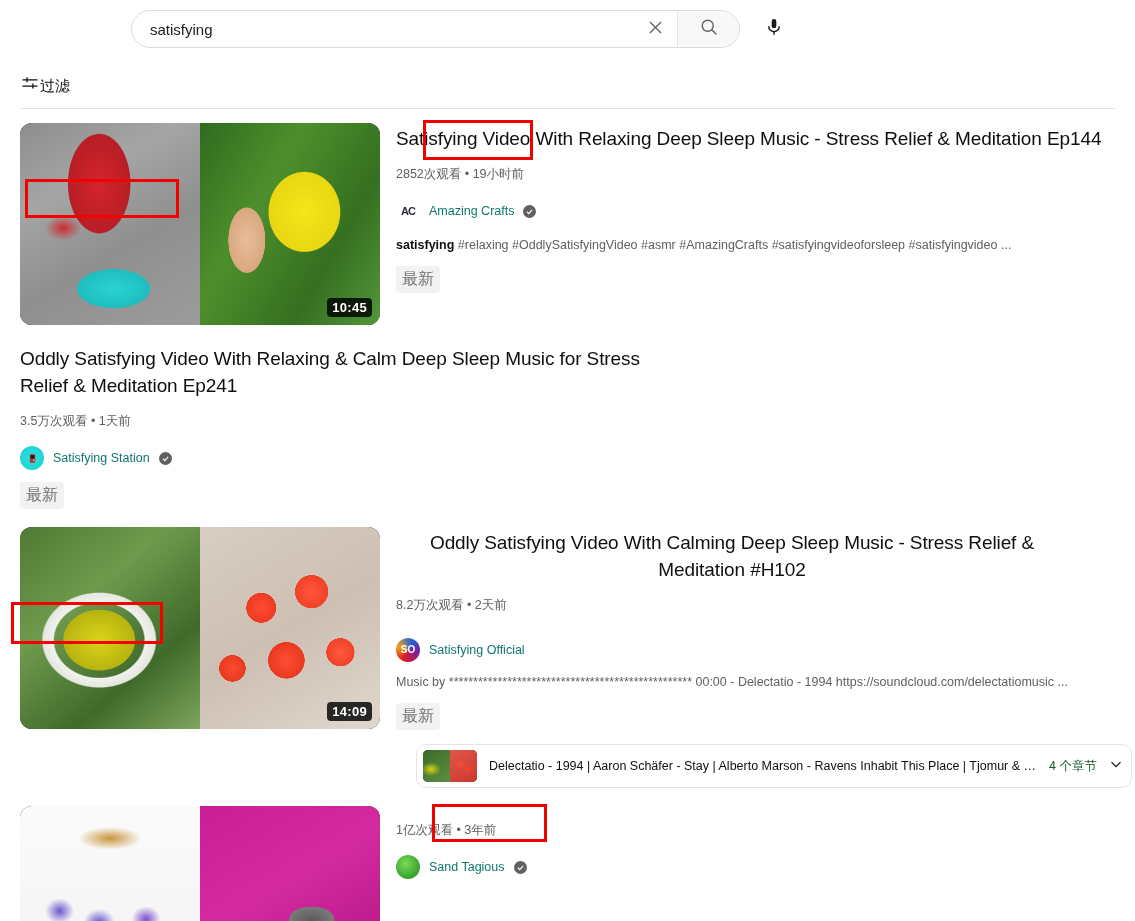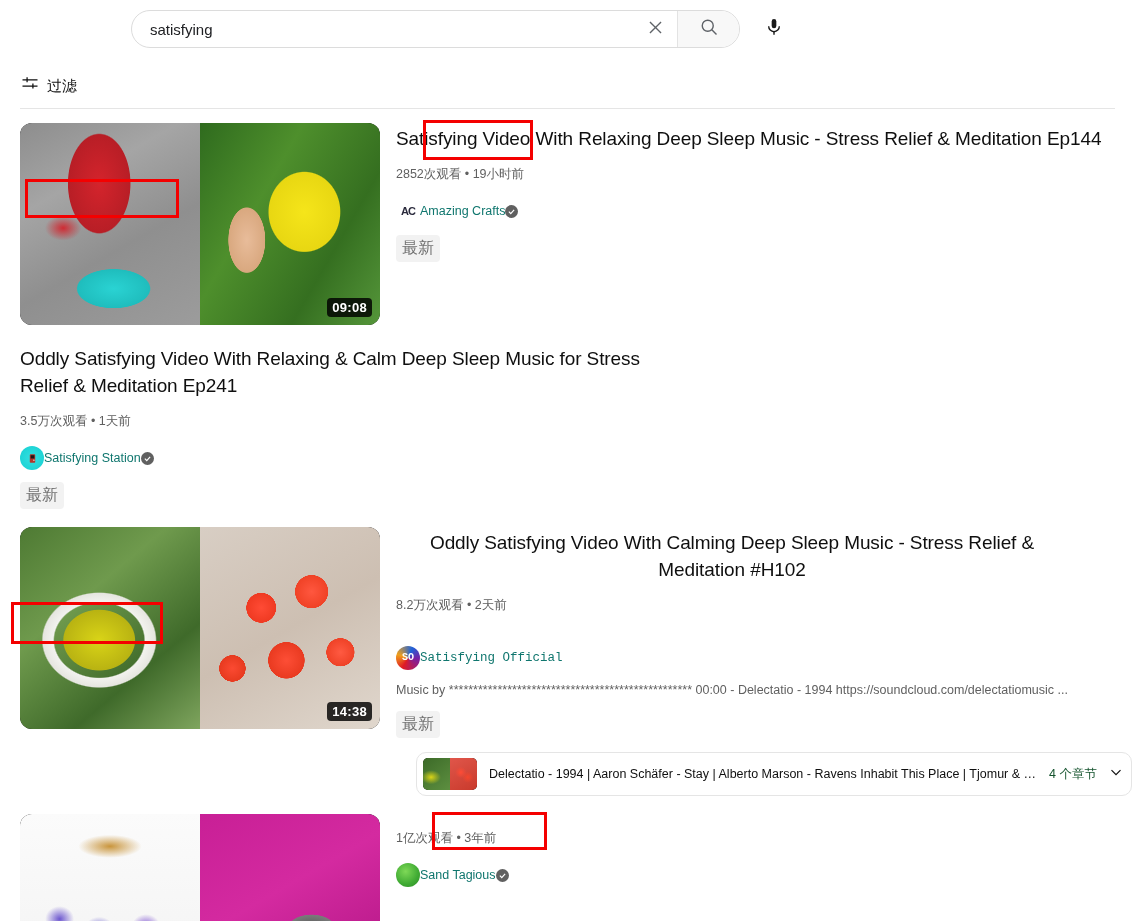--- a/index.html
+++ b/index.html
@@ -70,21 +70,21 @@
   .filter-bar {
     height: 44px;
     display: flex;
     align-items: center;
     padding-left: 20px;
     margin-top: 12px;
   }
   .filter-btn {
     display: flex;
     align-items: center;
-    gap: 7px;
+    gap: 0;
     cursor: pointer;
   }
   .filter-label {
     font-size: 15px;
     color: #0f0f0f;
   }
   .divider {
     height: 1px;
     background: #e5e5e5;
     margin: 0 20px 0 20px;
@@ -134,20 +134,21 @@
     letter-spacing: -0.1px;
   }
   .vid-stats {
     font-size: 12.5px;
     color: #606060;
     margin-top: 14px;
   }
   .channel-row {
     display: flex;
     align-items: center;
+    gap: 9px;
     margin-top: 16px;
     cursor: pointer;
     width: fit-content;
   }
   .avatar {
     width: 24px;
     height: 24px;
     border-radius: 50%;
     overflow: hidden;
     position: relative;
@@ -329,39 +330,42 @@
   </div>
 </div>
 <div class="divider"></div>
 
 <div class="results">
 
   <div class="result-row">
     <div class="thumb">
       <div class="thumb-half t1a"></div>
       <div class="thumb-half t1b"></div>
-      <span class="duration">09:08</span>
+      <span class="duration">10:45</span>
     </div>
     <div class="meta">
       <div class="vid-title">Satisfying Video With Relaxing Deep Sleep Music - Stress Relief &amp; Meditation Ep144</div>
       <div class="vid-stats">
         <span>2852次观看</span>
         <span>•</span>
         <span>19小时前</span>
       </div>
       <div class="channel-row">
         <span class="avatar av1">
           <span class="av-txt">AC</span>
         </span>
         <span class="channel-name">Amazing Crafts</span>
         <span class="verified">
           <svg width="9" height="9" viewBox="0 0 24 24">
               <path d="M5 12.5 L10 17.5 L19 7.5" stroke="#fff" stroke-width="3.2" fill="none"></path>
             </svg>
         </span>
+      </div>
+      <div class="vid-desc">
+        <b>satisfying</b><span> #relaxing #OddlySatisfyingVideo #asmr #AmazingCrafts #satisfyingvideoforsleep #satisfyingvideo ...</span>
       </div>
       <div class="badge-row">
         <span class="badge">最新</span>
       </div>
     </div>
     <div class="annot" style="left:403px; top:-3px; width:110px; height:40px;"></div>
     <div class="annot" style="left:5px; top:56px; width:154px; height:39px;"></div>
   </div>
 
   <div class="result-row">
@@ -390,30 +394,30 @@
       <div class="badge-row">
         <span class="badge">最新</span>
       </div>
     </div>
   </div>
 
   <div class="result-row">
     <div class="thumb">
       <div class="thumb-half t3a"></div>
       <div class="thumb-half t3b"></div>
-      <span class="duration">14:38</span>
+      <span class="duration">14:09</span>
     </div>
     <div class="meta">
       <div class="vid-title" style="max-width:672px;text-align:center;">Oddly Satisfying Video With Calming Deep Sleep Music - Stress Relief &amp; Meditation #H102</div>
       <div class="vid-stats">
         <span>8.2万次观看</span>
         <span>•</span>
         <span>2天前</span>
       </div>
-      <div class="channel-row" style="margin-top:32px;font-family:Liberation Mono, monospace;">
+      <div class="channel-row" style="margin-top:24px;">
         <span class="avatar av3">
           <span class="av-txt">SO</span>
         </span>
         <span class="channel-name">Satisfying Official</span>
       </div>
       <div class="vid-desc" style="margin-top:12px;">
         <b></b><span>Music by ************************************************** 00:00 - Delectatio - 1994 https://soundcloud.com/delectatiomusic ...</span>
       </div>
       <div class="badge-row">
         <span class="badge">最新</span>

